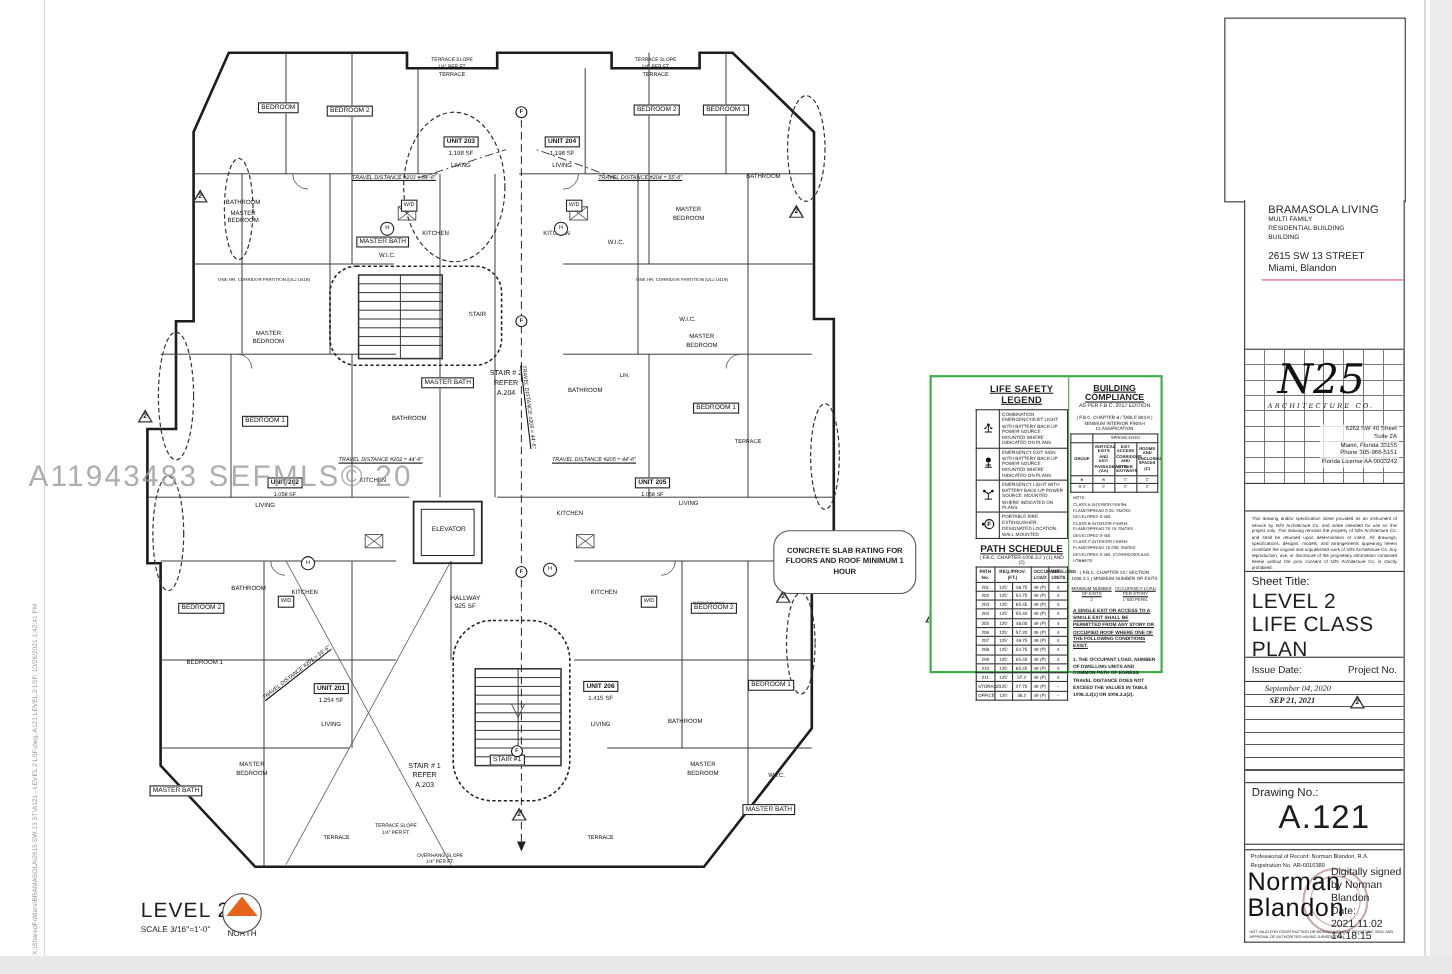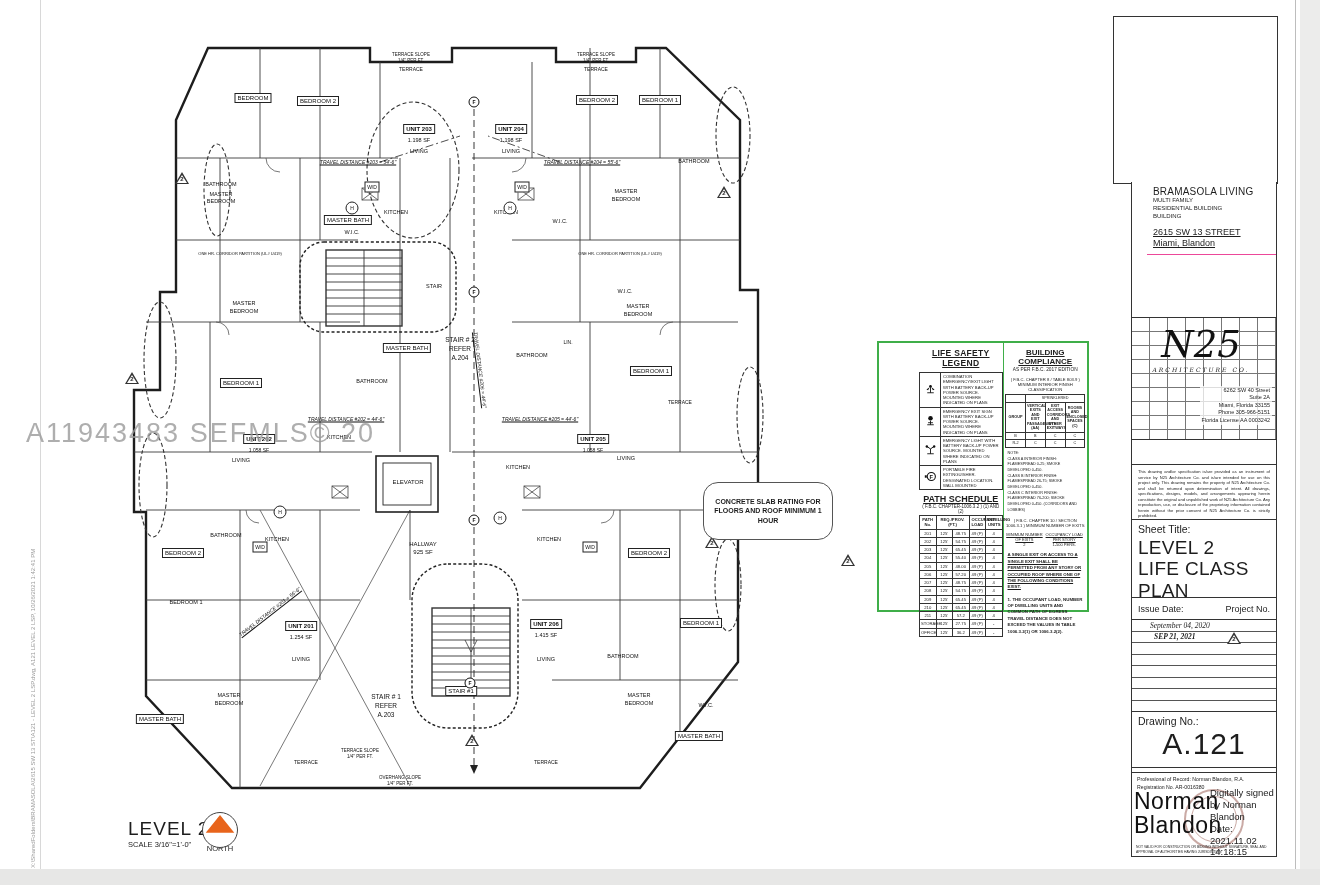--- a/index.html
+++ b/index.html
@@ -48,21 +48,21 @@
     clip-path:polygon(50% 6%,92% 58%,8% 58%);}
   .north .nlab{font-size:7.5px;margin-top:-4px;}
 
   
   .slab-note{position:absolute;left:703px;top:482px;width:130px;height:58px;z-index:5;
     border:1.6px solid #555;border-radius:15px;background:#fff;display:flex;align-items:center;
     justify-content:center;text-align:center;font-size:7px;font-weight:bold;line-height:1.35;
     padding:2px 6px;box-sizing:border-box;}
 
   
-  .lsblock{position:absolute;left:877px;top:341px;width:212px;height:271px;z-index:5;
+  .lsblock{position:absolute;left:845px;top:341px;width:212px;height:271px;z-index:5;
     background:#fff;border:2px solid #3fae49;display:flex;box-sizing:border-box;padding-left:40px;}
   .lscol{flex:1;display:flex;flex-direction:column;min-width:0;}
   .lscol.left{border-right:1px solid #3fae49;}
   .ls-title{font-size:8.5px;font-weight:bold;text-decoration:underline;text-align:center;
     padding:5px 0 4px;letter-spacing:.3px;}
   table.lstab{border-collapse:collapse;width:100%;table-layout:fixed;}
   table.lstab td,table.lstab th{border:1px solid #333;font-size:4.2px;padding:1px 2px;
     vertical-align:middle;line-height:1.25;}
   .lg-ico{width:16px;text-align:center;}
   .ps-title{font-size:9px;font-weight:bold;text-decoration:underline;text-align:center;margin-top:4px;}
@@ -84,21 +84,21 @@
 
   
   .tb-topbox{position:absolute;left:1113px;top:16px;width:163px;height:166px;border:1px solid #333;
     background:#fff;z-index:5;}
   .titleblock{position:absolute;left:1131px;top:182px;width:146px;height:675px;border:1px solid #333;
     border-top:none;background:#fff;z-index:6;box-sizing:border-box;display:flex;flex-direction:column;}
   .tb-sec{box-sizing:border-box;}
   .tb-proj{height:73px;border-bottom:1px solid #ec4899;padding:4px 6px;margin-left:15px;}
   .tb-proj .pname{font-size:10px;letter-spacing:.2px;}
   .tb-proj .ptype{font-size:6px;line-height:1.3;}
-  .tb-proj .paddr{font-size:9px;margin-top:7px;line-height:1.15;text-decoration:underline;}
+  .tb-proj .paddr{font-size:9px;margin-top:7px;line-height:1.15;}
   .tb-blank1{height:63px;border-bottom:1px solid #333;}
   .tb-logo{height:122px;border-bottom:1px solid #333;position:relative;overflow:hidden;
     background-image:repeating-linear-gradient(to right,transparent 0 17px,#777 17px 18px),
       repeating-linear-gradient(to bottom,transparent 0 13px,#777 13px 14px);}
   .tb-logo .n25{position:absolute;left:0;right:6px;top:8px;text-align:center;
     font-family:"DejaVu Serif",serif;font-style:italic;font-size:37px;line-height:1;color:#111;
     background:transparent;}
   .tb-logo .arch{position:absolute;left:0;right:6px;top:48px;text-align:center;
     font-family:"DejaVu Serif",serif;font-style:italic;font-size:6px;letter-spacing:2px;color:#111;}
   .tb-logo .faddr{position:absolute;right:4px;bottom:14px;text-align:right;font-size:5.5px;

